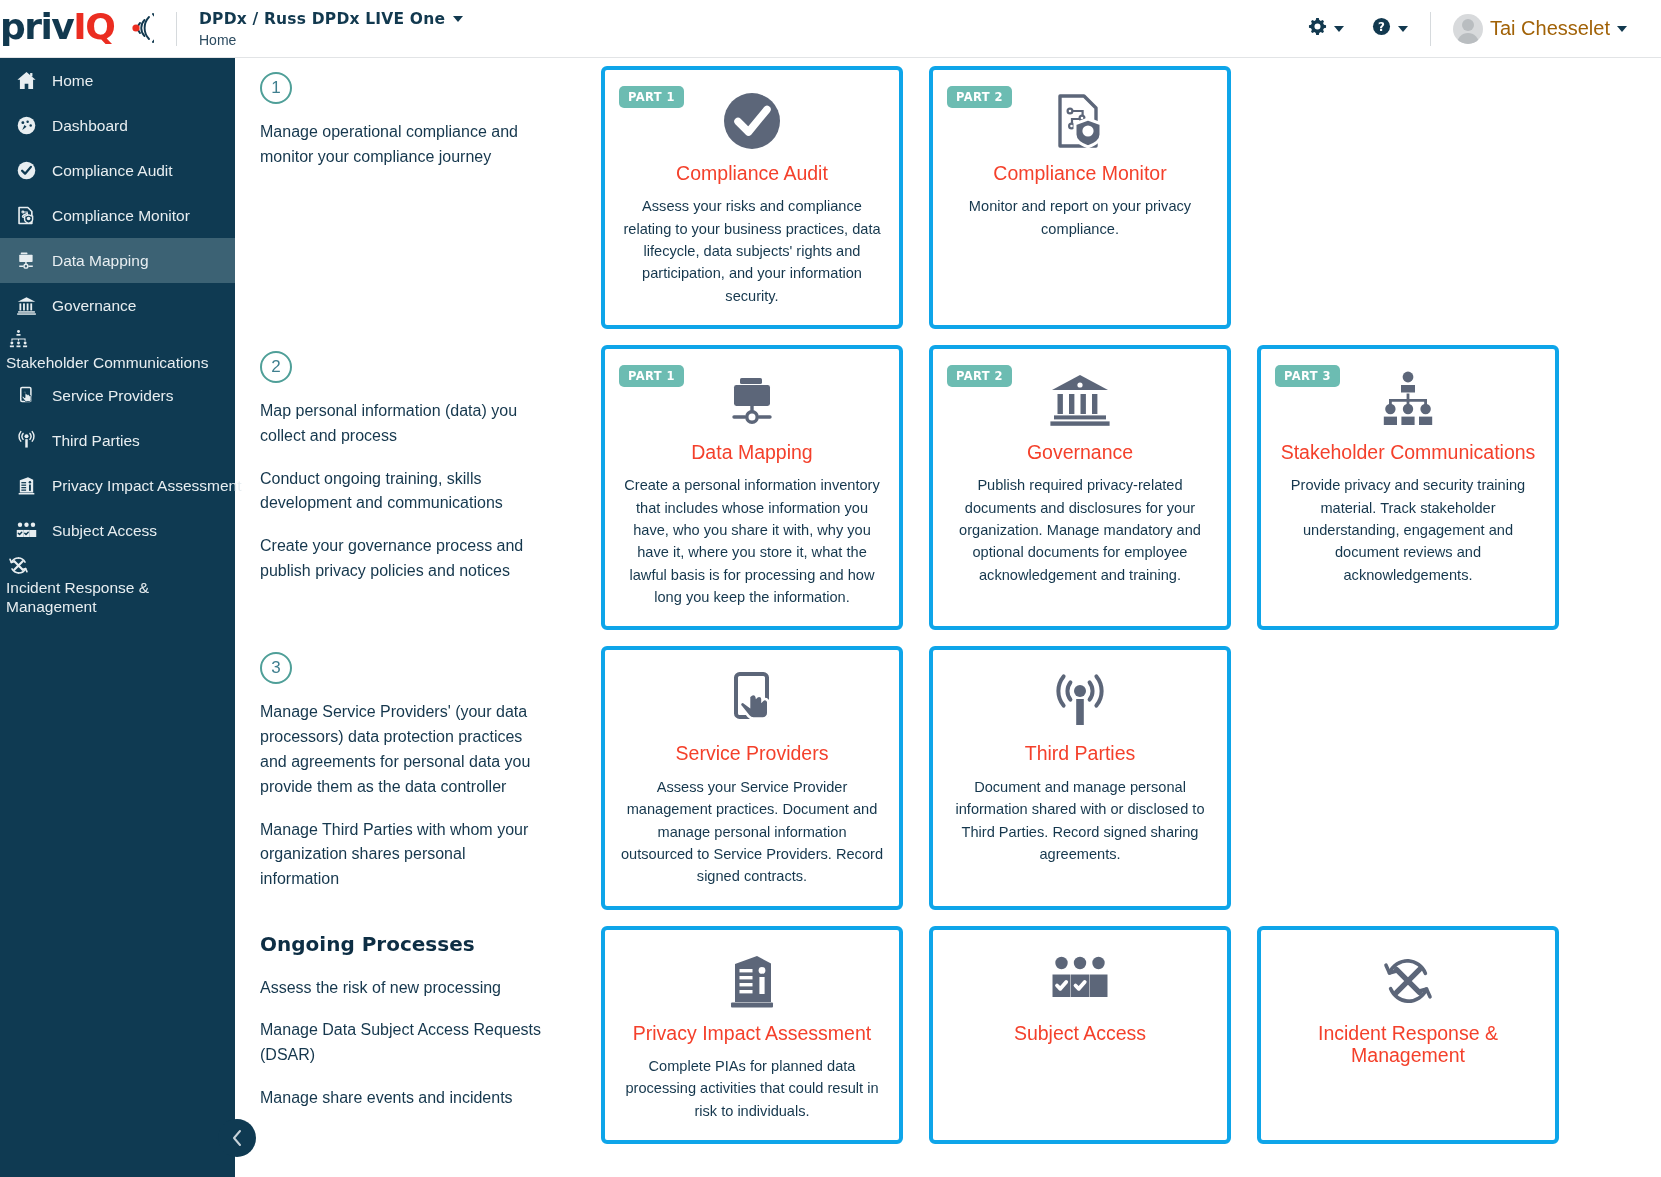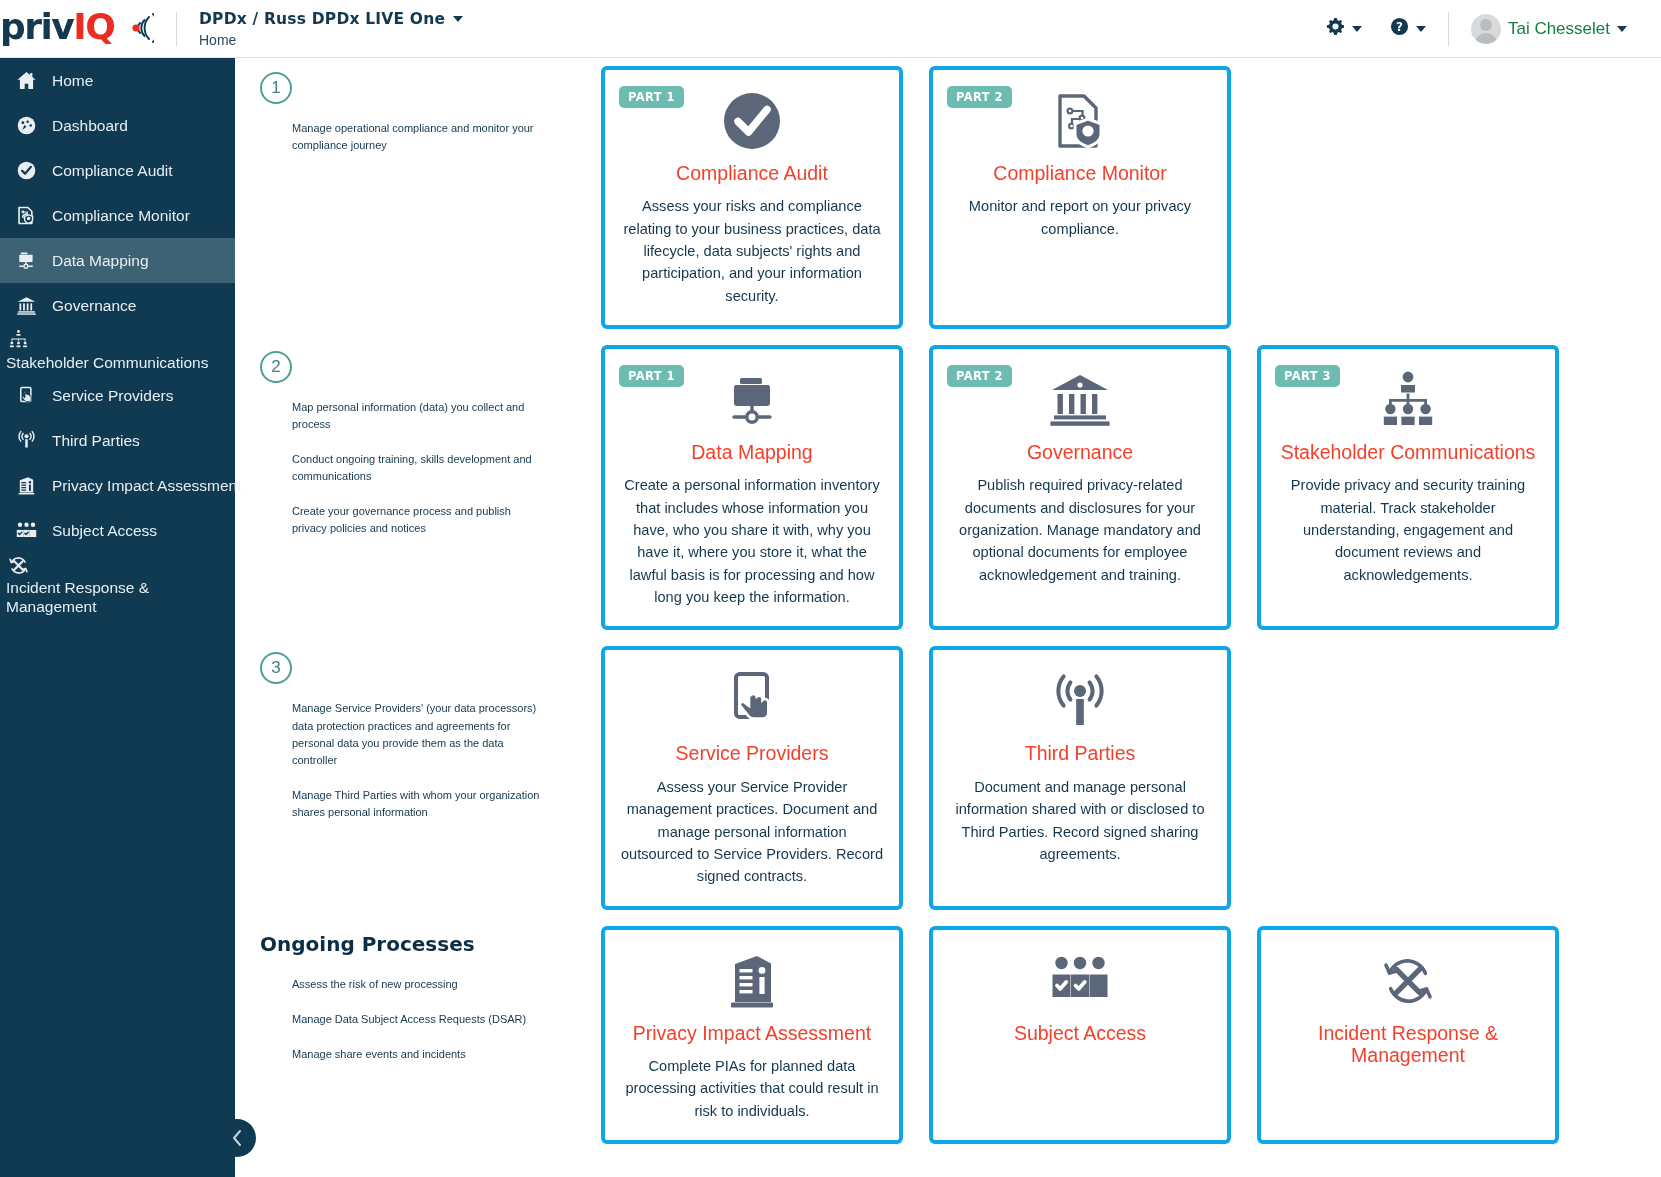--- a/index.html
+++ b/index.html
@@ -47,21 +47,21 @@
     overflow: hidden; position: relative; flex: none;
   }
   .avatar::before {
     content: ""; position: absolute; left: 9px; top: 5px;
     width: 12px; height: 12px; border-radius: 50%; background: #b9bdc0;
   }
   .avatar::after {
     content: ""; position: absolute; left: 4px; top: 19px;
     width: 22px; height: 18px; border-radius: 11px 11px 0 0; background: #b9bdc0;
   }
-  .user-name { font-size: 17px; color: #15803d; }
+  .user-name { font-size: 20px; color: #a16207; }
 
   
   #sidebar {
     position: absolute; left: 0; top: 58px; width: 235px; height: 1119px;
     background: #0f3a52; z-index: 15;
   }
   .nav-item {
     display: flex; align-items: center; gap: 14px;
     padding: 0 0 0 14px; min-height: 45px; cursor: pointer;
     color: #e8eef1; font-size: 15.5px; position: relative;
@@ -96,21 +96,21 @@
 
   
   .step-cell { padding: 14px 40px 0 25px; }
   .step-circle {
     width: 32px; height: 32px; border-radius: 50%;
     border: 2px solid #4f9f98; color: #3f7f8f;
     display: flex; align-items: center; justify-content: center;
     font-size: 17px; margin-bottom: 16px;
   }
   .step-para {
-    font-size: 11px; color: #15374d; line-height: 1.55; margin-bottom: 18px; margin-left: 32px;
+    font-size: 16px; color: #15374d; line-height: 1.55; margin-bottom: 18px;
   }
   .ongoing-title {
     font-size: 20px; font-weight: 700; color: #0d2e44; margin-bottom: 20px;
     font-family: "DejaVu Sans", sans-serif;
   }
 
   
   .card-cell { padding: 8px 13px; }
   .card {
     border: 4px solid #0ea5e9; border-radius: 6px; background: #fff;

